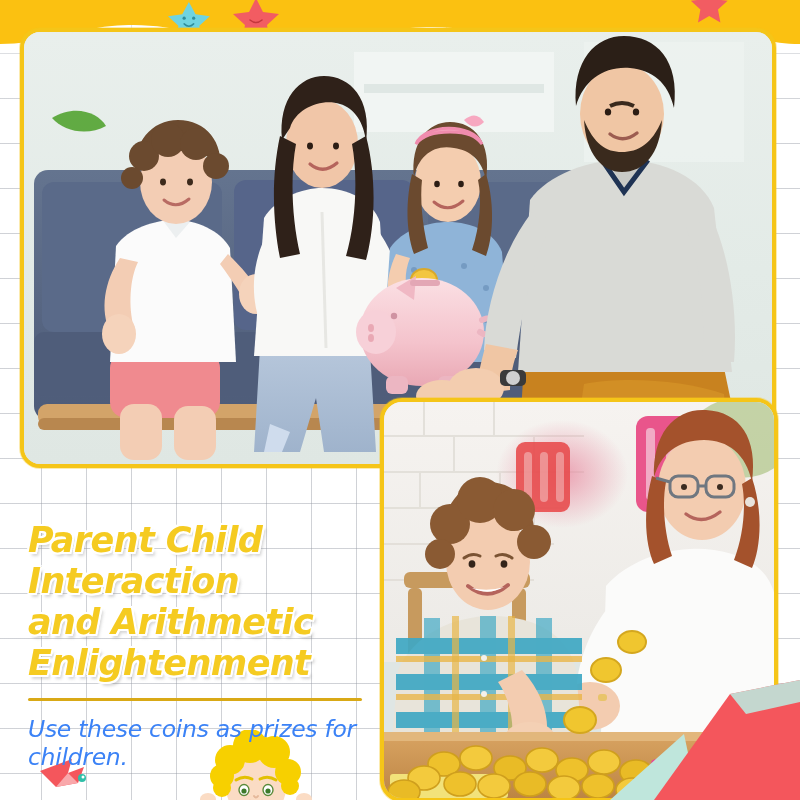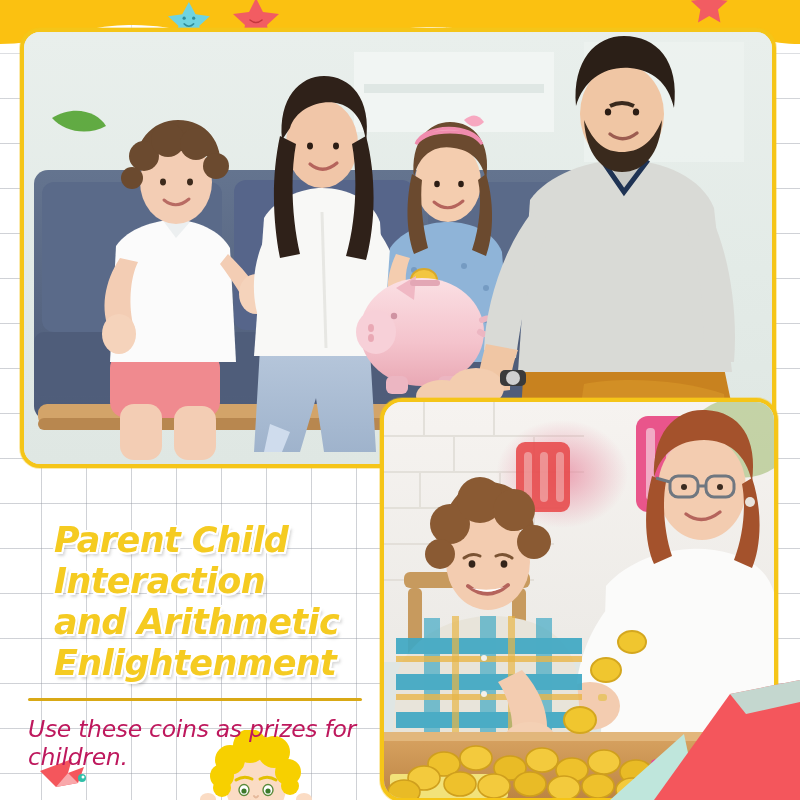--- a/index.html
+++ b/index.html
@@ -92,37 +92,36 @@
       -1.6px -1.6px 0 #ffffff,
        1.6px -1.6px 0 #ffffff,
       -1.6px  1.6px 0 #ffffff,
        1.6px  1.6px 0 #ffffff,
        0px   -2px   0 #ffffff,
        0px    2px   0 #ffffff,
       -2px    0px   0 #ffffff,
        2px    0px   0 #ffffff,
        3px 4px 3px rgba(120,120,120,0.30);
     white-space: pre-line;
-    margin-left: 26px;
   }
   .divider {
     margin-top: 14px;
     width: 334px;
     height: 3px;
     background: #D9A916;
     border-radius: 2px;
   }
   .subtext {
     margin-top: 14px;
     font-family: "DejaVu Sans", sans-serif;
     font-style: italic;
     font-weight: 400;
     font-size: 23.5px;
     line-height: 1.22;
-    color: #be185d;
+    color: #3b82f6;
     letter-spacing: -0.3px;
     width: 345px;
   }
 
   
   .deco { position: absolute; pointer-events: none; }
 
   .deco-plane { left: 38px; top: 757px; width: 56px; height: 34px; z-index: 12; }
   .deco-kid   { left: 192px; top: 730px; width: 128px; height: 72px; z-index: 12; }
   .deco-corner-br { right: 0; bottom: 0; width: 190px; height: 120px; z-index: 14; }

